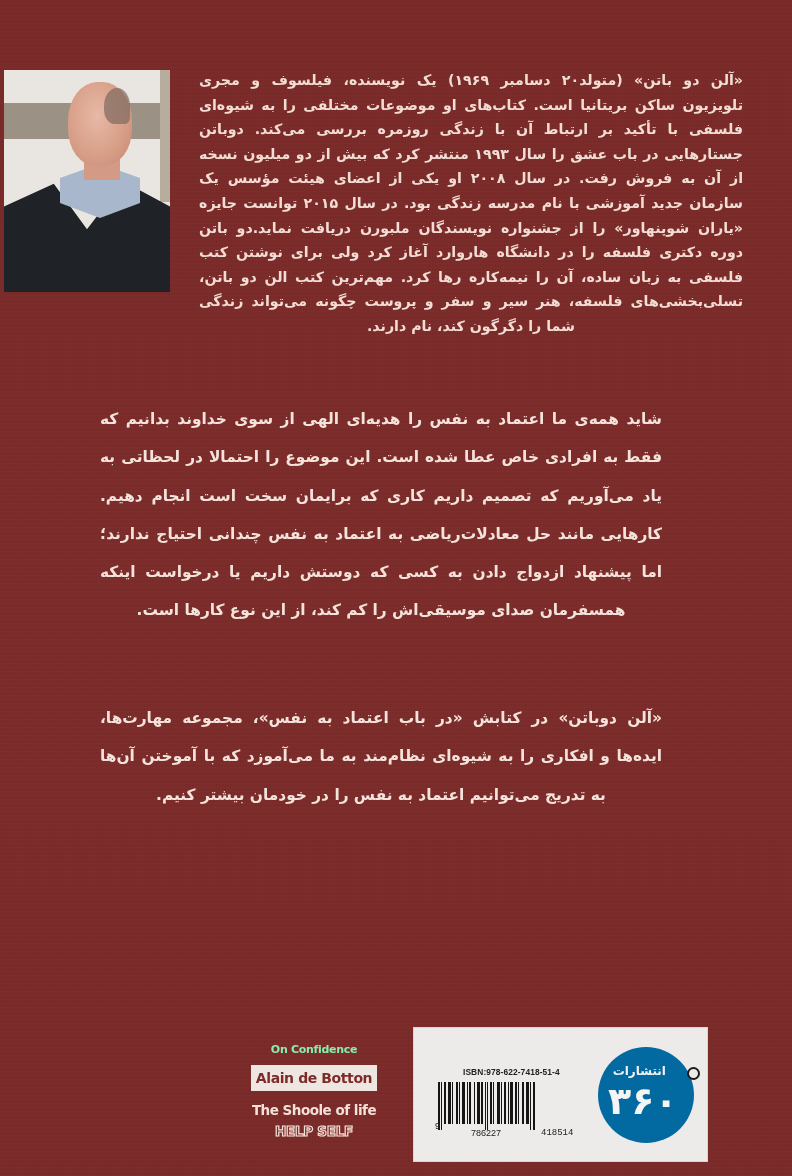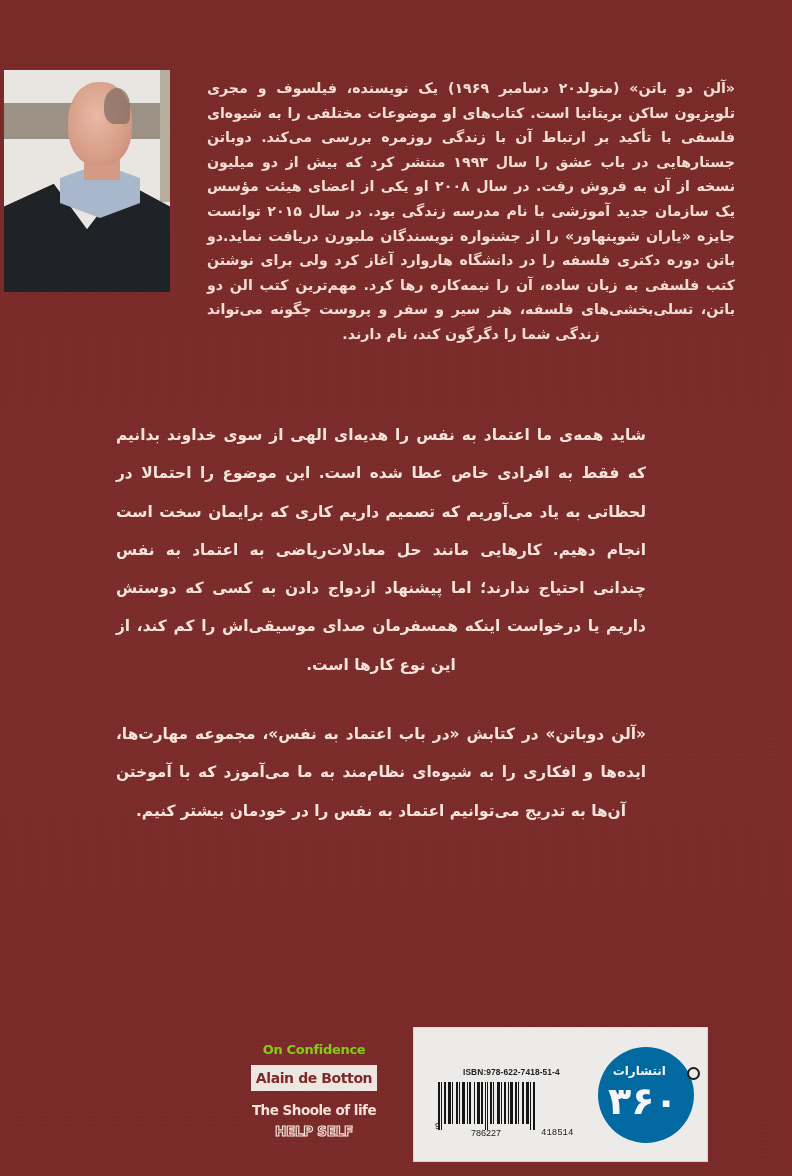--- a/index.html
+++ b/index.html
@@ -42,38 +42,38 @@
       background: #1f2328;
       clip-path: polygon(0 25%, 30% 5%, 50% 45%, 72% 3%, 100% 25%, 100% 100%, 0 100%);
     }
 
     .bio {
       position: absolute; left: 195px; top: 64px; width: 552px;
       direction: rtl; text-align: justify; text-align-last: center;
       font-size: 14.2px; line-height: 24.6px; font-weight: bold;
       color: #f2ddd4;
     }
-    .bio p { margin: 12px; }
+    .bio p { margin: 4px; }
 
     .blurb {
       position: absolute; left: 100px; width: 562px;
       direction: rtl; text-align: justify; text-align-last: center;
       font-size: 15.4px; line-height: 38.3px; font-weight: bold;
       color: #f4e3db;
     }
-    .blurb p { margin: 16px; }
+    .blurb p { margin: 0; }
     .blurb1 { top: 400px; }
     .blurb2 { top: 699px; }
 
     
     .credits {
       position: absolute; left: 236px; top: 1040px; width: 156px;
       text-align: center; font-family: "DejaVu Sans", sans-serif; font-weight: bold;
     }
-    .credits .on { font-size: 13px; color: #84cc16; line-height: 20px; letter-spacing: -0.3px; }
+    .credits .on { font-size: 11px; color: #86efac; line-height: 20px; letter-spacing: -0.3px; }
     .credits .author {
       display: inline-block; margin-top: 5px; padding: 2px 5px;
       background: #eee6e1; color: #7c2b29; font-size: 14px; line-height: 22px; letter-spacing: -0.4px;
     }
     .credits .school { margin-top: 10px; font-size: 13.5px; color: #f3e0d7; line-height: 18px; letter-spacing: -0.5px; }
     .credits .help {
       margin-top: 3px; font-size: 13.5px; line-height: 18px; letter-spacing: -0.3px;
       color: #7c2b29;
       -webkit-text-stroke: 1.2px #f3e0d7;
       font-weight: 900;

